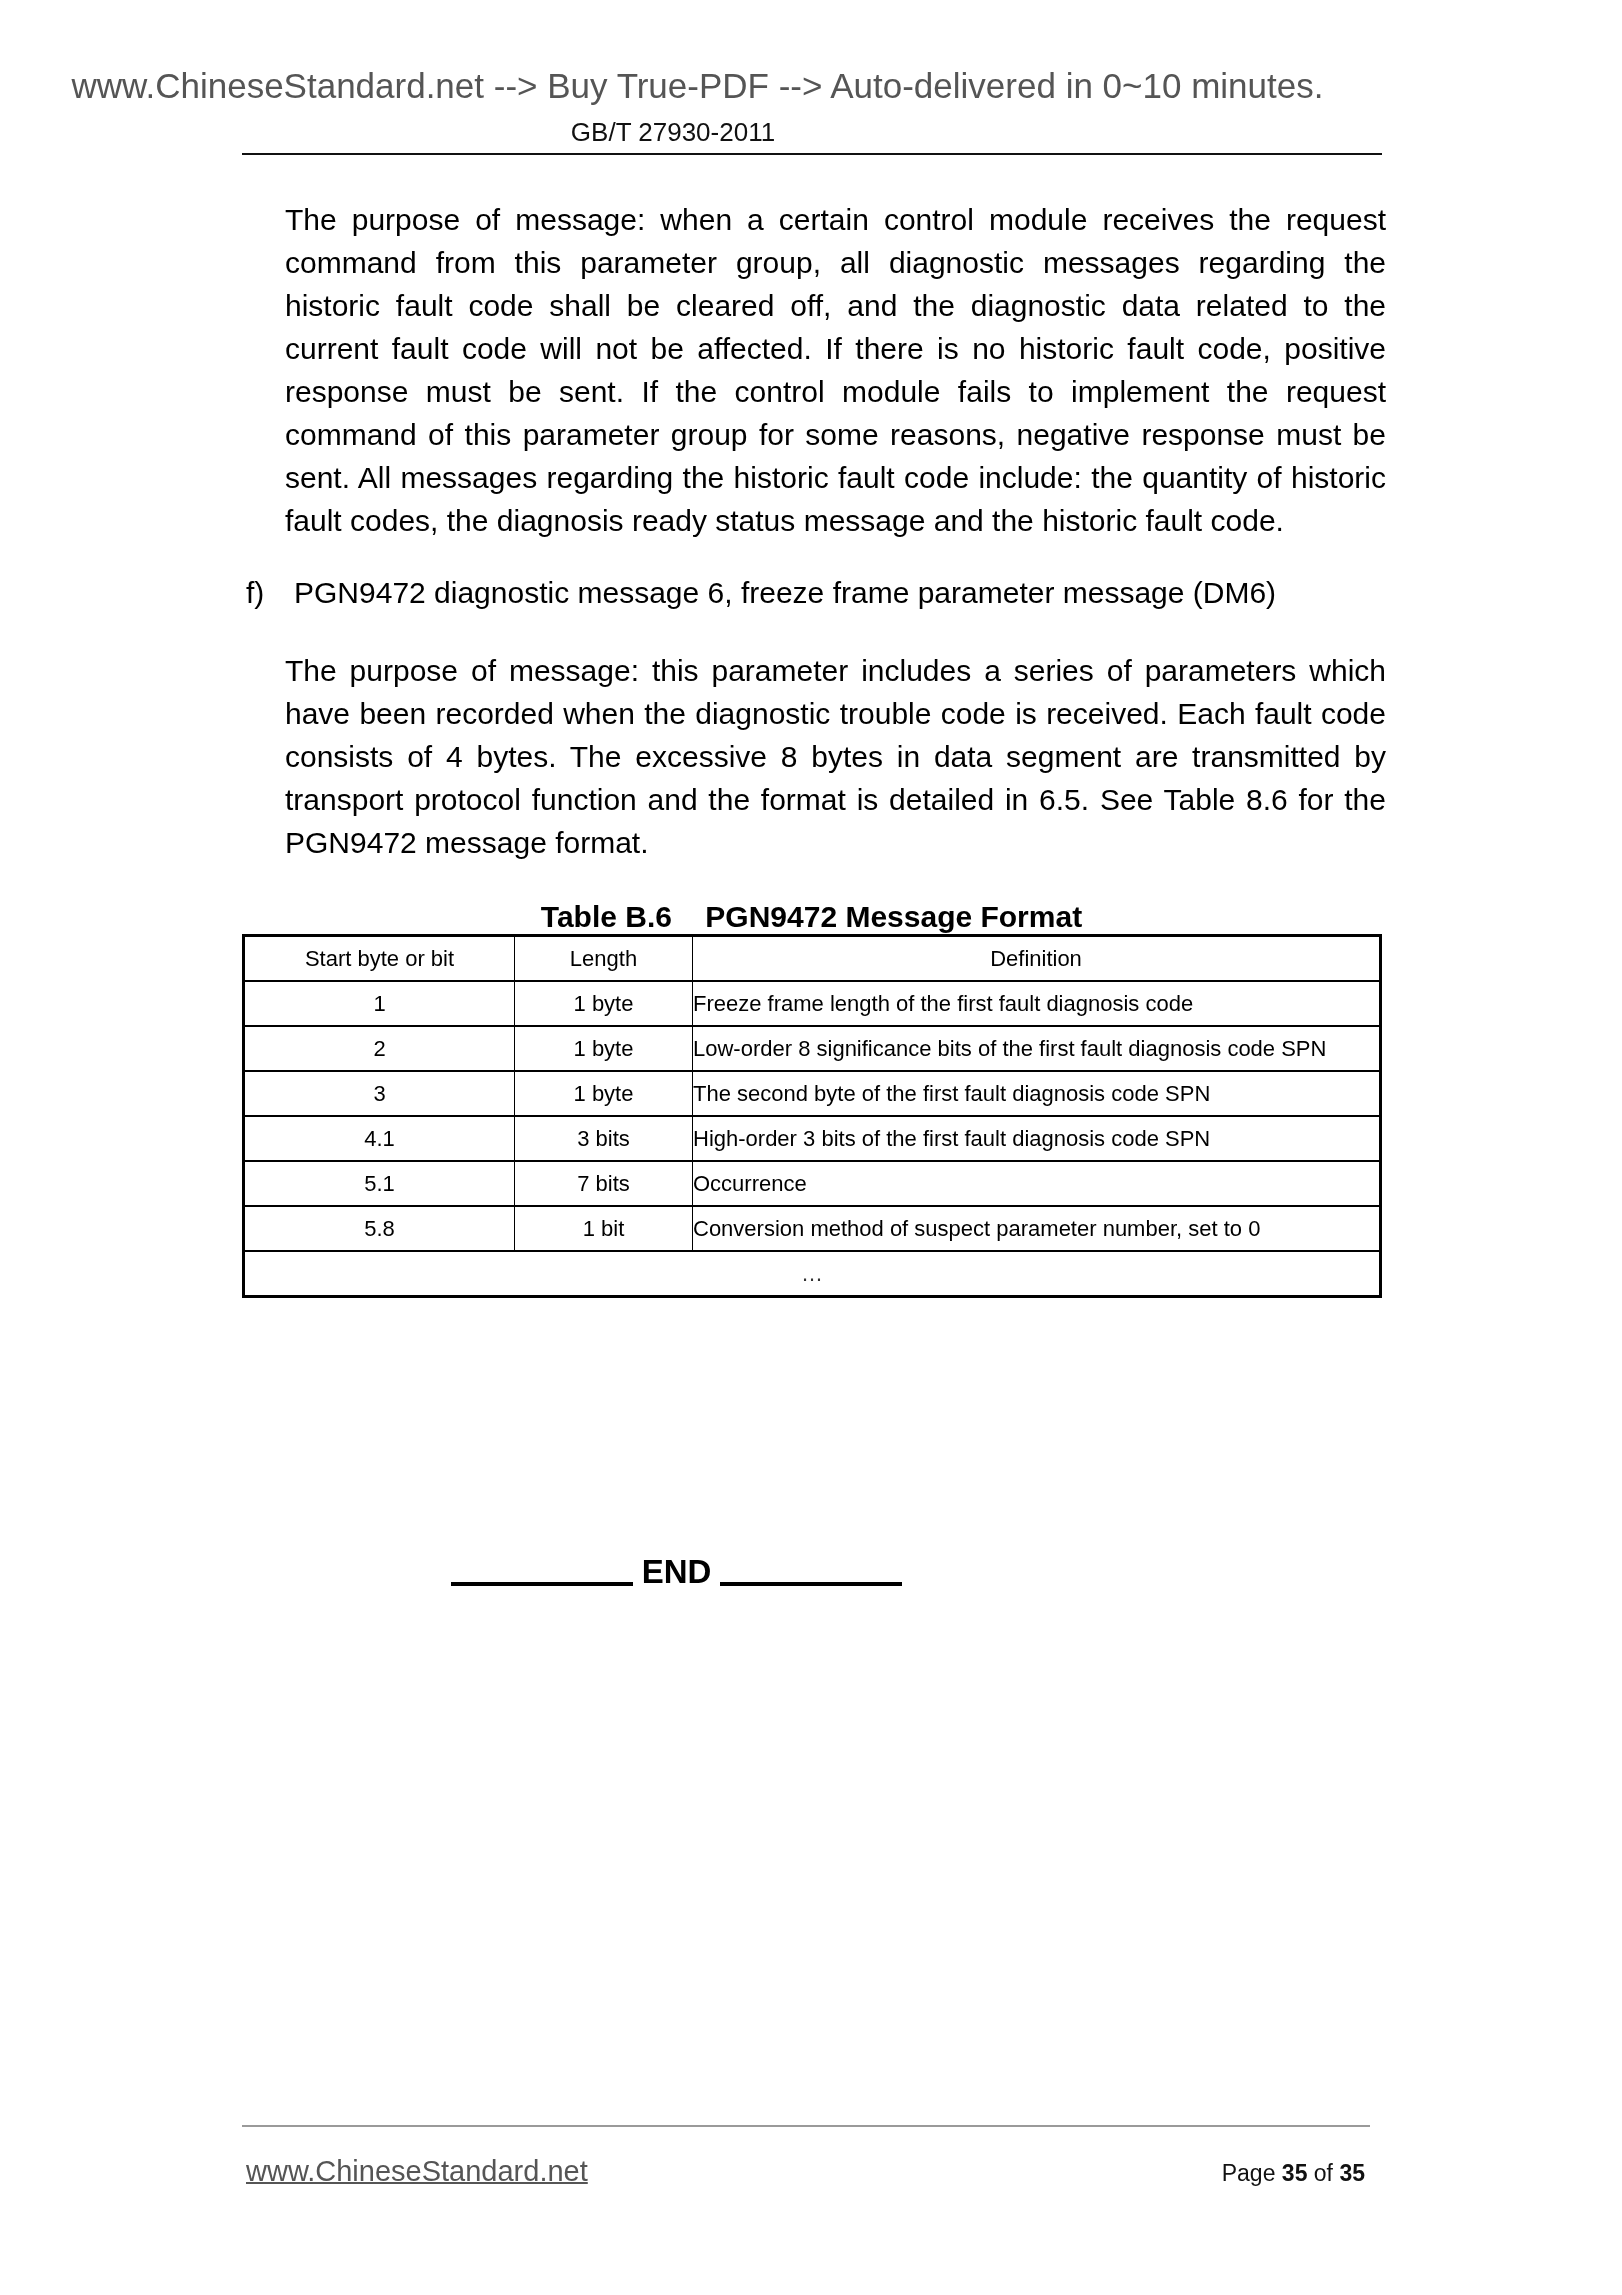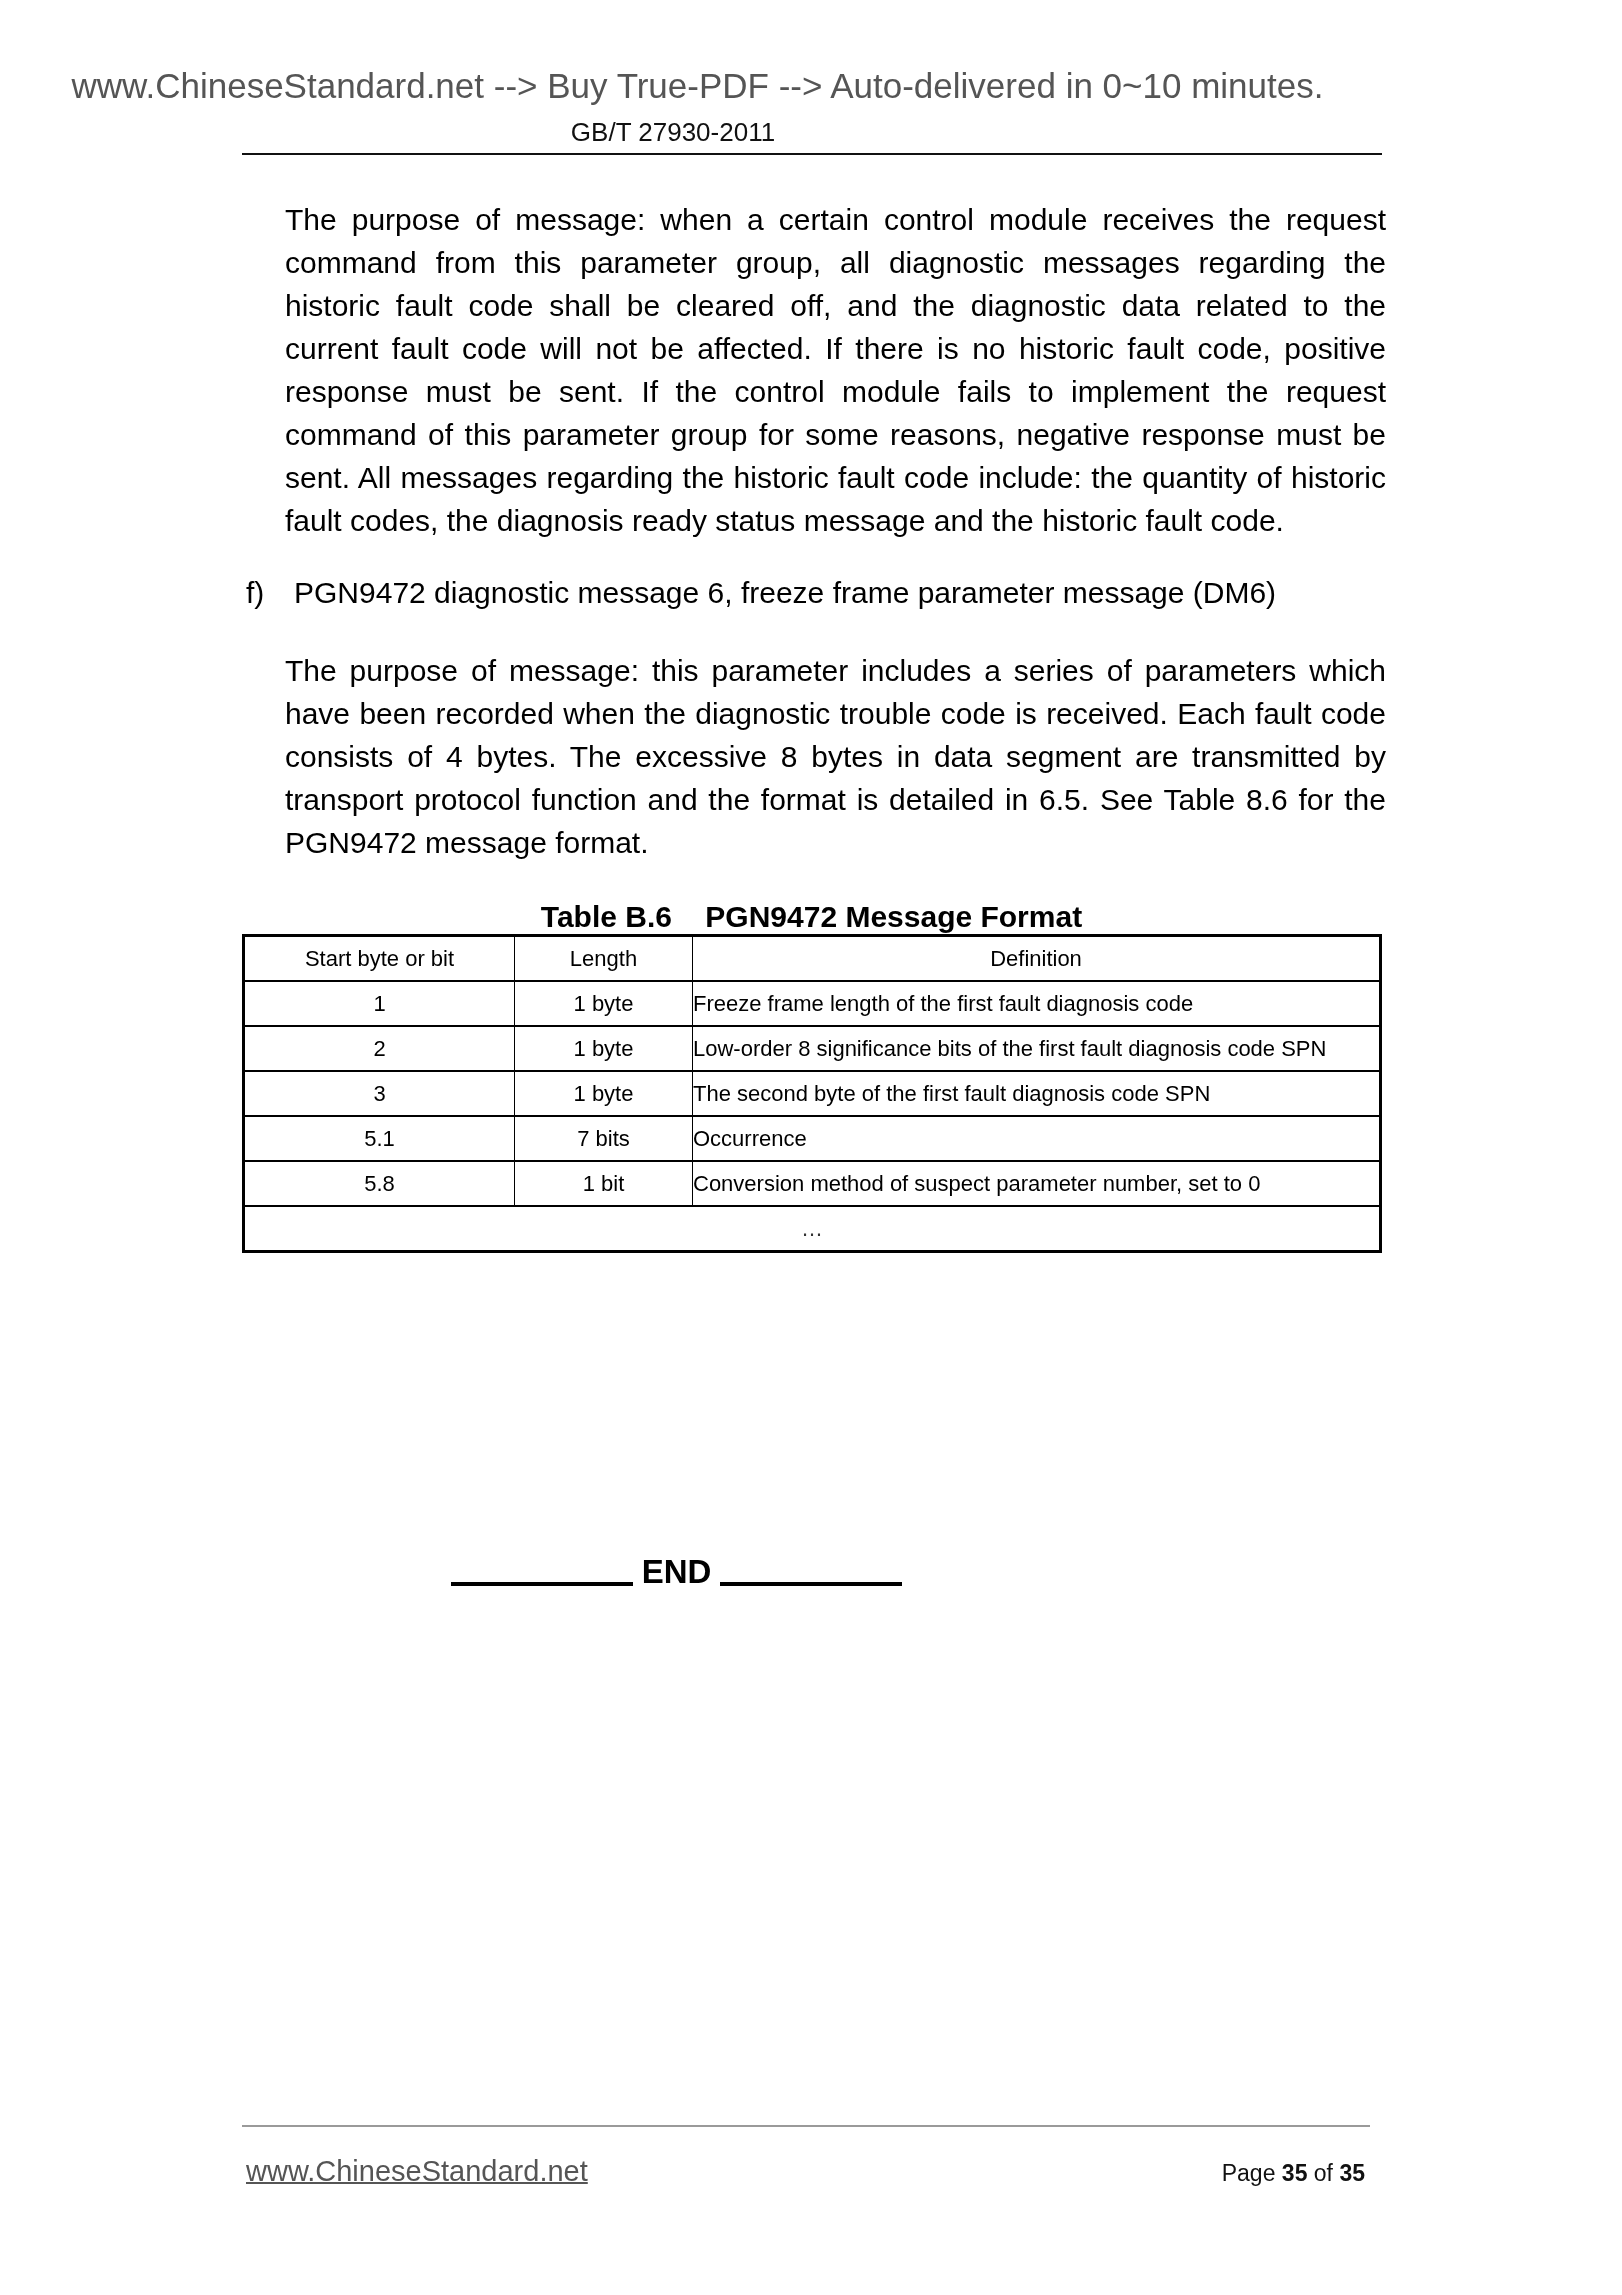--- a/index.html
+++ b/index.html
@@ -126,20 +126,25 @@
     <td class="c1">2</td>
     <td class="c2">1 byte</td>
     <td class="c3">Low-order 8 significance bits of the first fault diagnosis code SPN</td>
   </tr>
   <tr>
     <td class="c1">3</td>
     <td class="c2">1 byte</td>
     <td class="c3">The second byte of the first fault diagnosis code SPN</td>
   </tr>
   <tr>
+    <td class="c1">4.1</td>
+    <td class="c2">3 bits</td>
+    <td class="c3">High-order 3 bits of the first fault diagnosis code SPN</td>
+  </tr>
+  <tr>
     <td class="c1">5.1</td>
     <td class="c2">7 bits</td>
     <td class="c3">Occurrence</td>
   </tr>
   <tr>
     <td class="c1">5.8</td>
     <td class="c2">1 bit</td>
     <td class="c3">Conversion method of suspect parameter number, set to 0</td>
   </tr>
   <tr>

